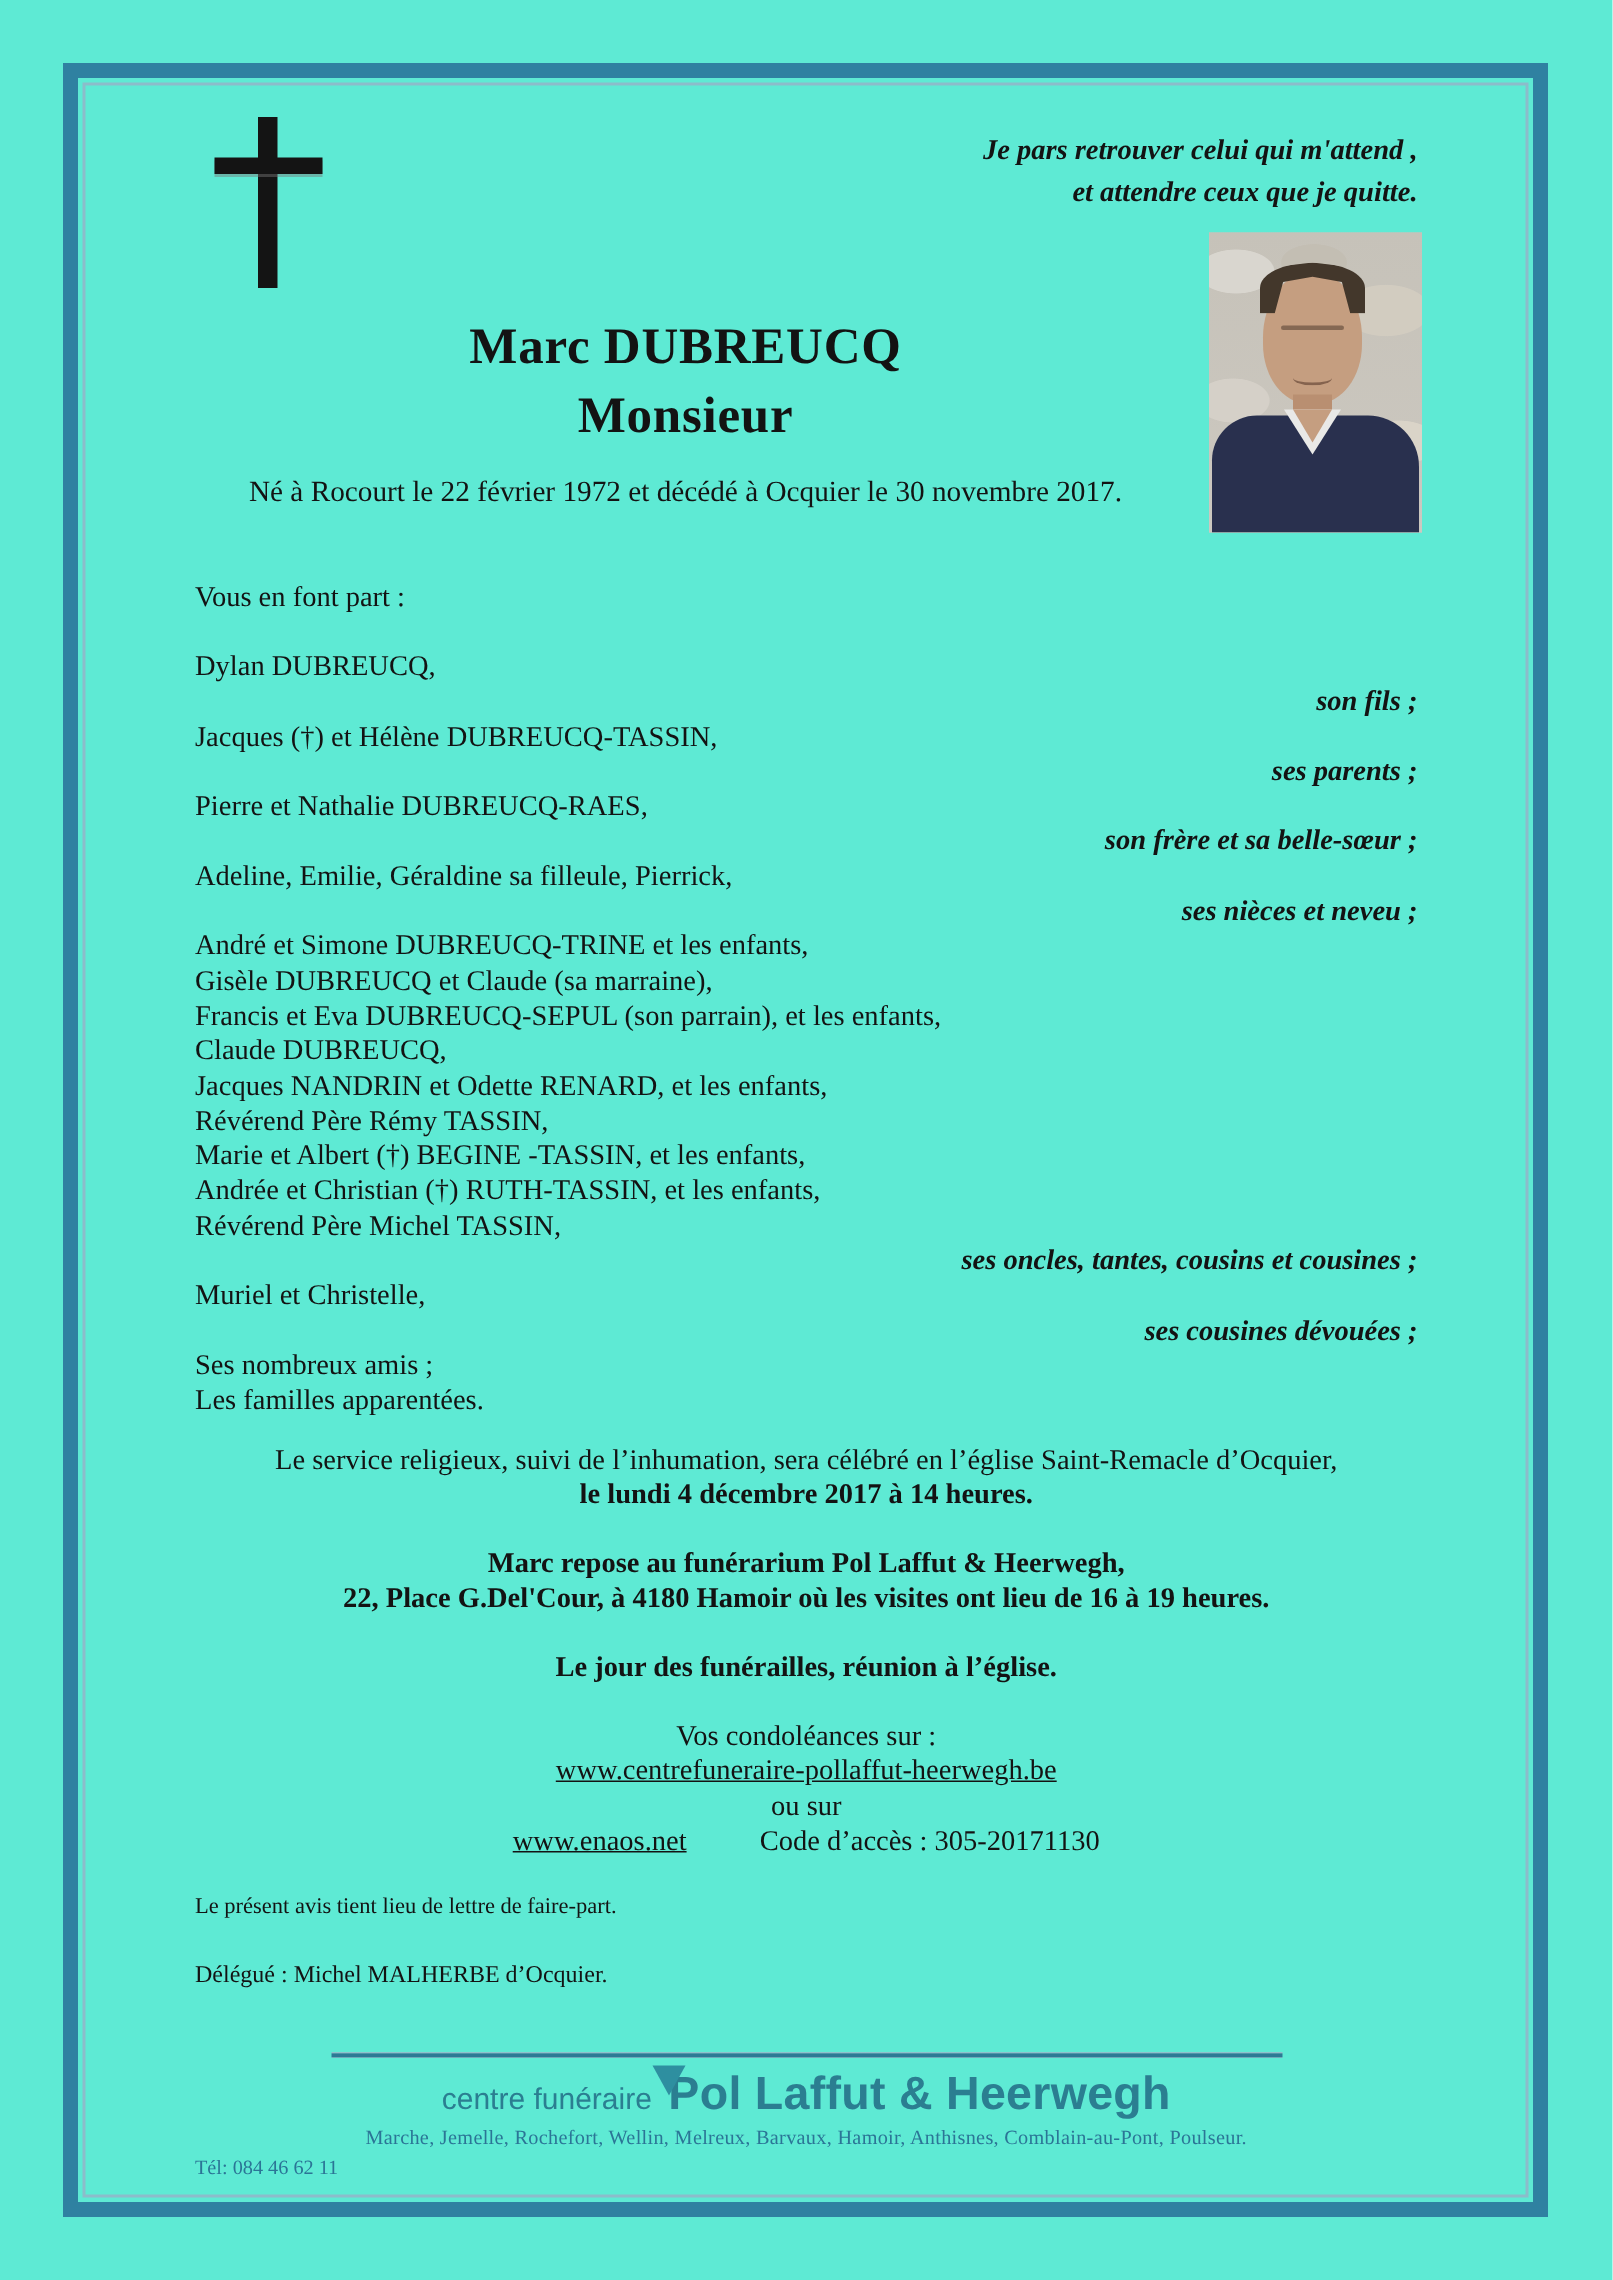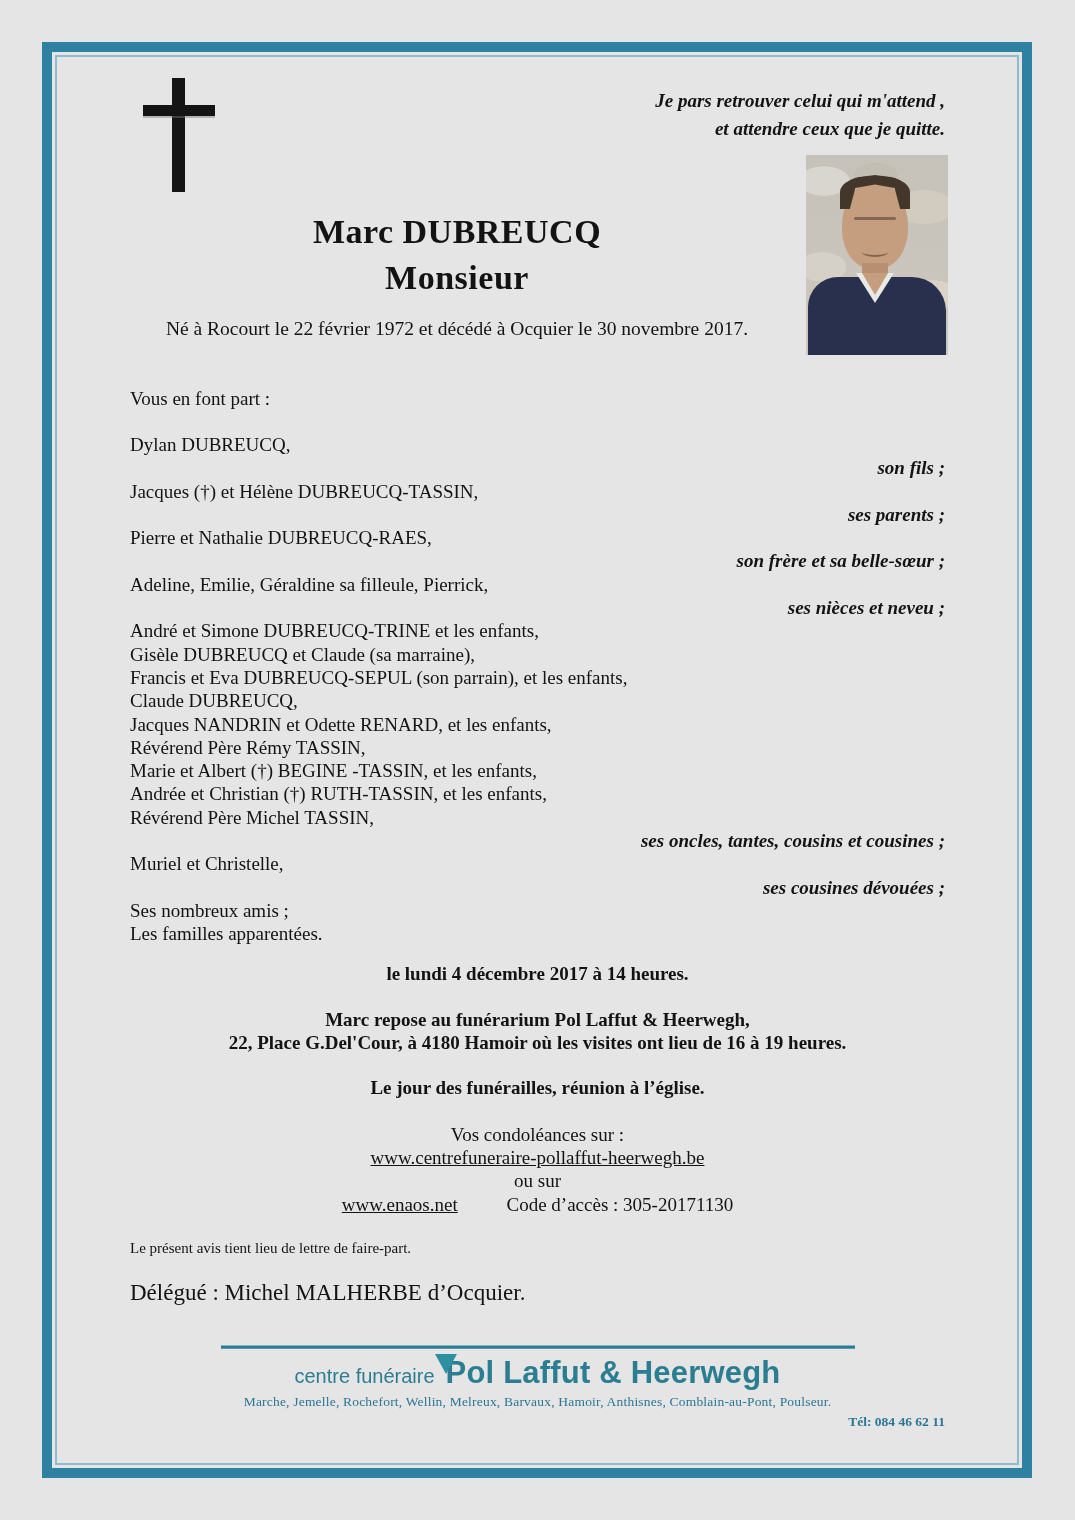--- a/index.html
+++ b/index.html
@@ -1,19 +1,19 @@
 <!DOCTYPE html>
 <html><head>
 <meta charset="utf-8">
 <style>
   * { margin:0; padding:0; box-sizing:border-box; }
   html,body { background:#ffffff; }
   body { width:1075px; height:1520px; position:relative; font-family:"Liberation Serif", serif; color:#131313; }
 
-  .page { position:absolute; inset:0; background:#e5e5e5; overflow:hidden; }
+  .page { position:absolute; inset:0; background:#5eead4; overflow:hidden; }
 
   
   .frame-outer { position:absolute; left:42px; top:42px; width:990px; height:1436px; border:10px solid #2F81A1; }
   .frame-inner { position:absolute; inset:3px; border:2px solid #8CBCCA; }
 
   .content { position:absolute; inset:0; padding:0 72px 0 73px; }
 
   
   .header { position:relative; height:330px; }
 
@@ -58,34 +58,34 @@
   .svc { font-size:19px; line-height:23.3px; text-align:center; }
   .svc-a { margin-top:16px; }
   .svc-b { margin-top:23px; font-weight:bold; }
   .svc-c { margin-top:22px; font-weight:bold; }
   .svc .bold { font-weight:bold; }
   .cond { margin-top:23px; font-size:19px; line-height:23.3px; text-align:center; }
   .u { text-decoration:underline; }
   .code-gap { display:inline-block; margin-left:44px; }
 
   .notice { margin-top:21px; font-size:15px; line-height:23.3px; }
-  .delegate { margin-top:21px; font-size:23px; line-height:23.3px; }
+  .delegate { margin-top:21px; font-size:16px; line-height:23.3px; }
 
   
   .footer { margin-top:40px; position:relative; }
   .footer-rule { width:634px; height:4px; margin:0 auto;
                  background:linear-gradient(#aed6dd 0%, #2c7a94 35%, #2c7a94 80%, #9fcbd4 100%); }
   .logo-row { position:relative; margin-top:6px; display:flex; justify-content:center; align-items:baseline; gap:11px;
               font-family:"Liberation Sans", sans-serif; color:#2b7e91; }
   .logo-triangle { position:absolute; left:calc(50% - 103px); top:-1px; width:0; height:0;
                    border-left:11px solid transparent; border-right:11px solid transparent; border-top:20px solid #2e8fa0; }
   .brand-prefix { font-size:20px; }
   .brand-name { font-size:31px; font-weight:bold; letter-spacing:.2px; }
   .locations { margin-top:3px; text-align:center; font-size:13.5px; font-weight:normal; color:#2b7596; letter-spacing:.2px; }
-  .phone { margin-top:4px; text-align:right; font-size:13.5px; font-weight:bold; color:#2b7596; }
+  .phone { margin-top:4px; text-align:left; font-size:13.5px; font-weight:normal; color:#2b7596; }
 </style>
 </head>
 <body>
 
 <div class="page">
   <div class="frame-outer">
     <div class="frame-inner">
       <div class="content">
 
         <div class="header">
@@ -138,20 +138,21 @@
           <div class="fam-l">Andrée et Christian (†) RUTH-TASSIN, et les enfants,</div>
           <div class="fam-l">Révérend Père Michel TASSIN,</div>
           <div class="fam-r">ses oncles, tantes, cousins et cousines ;</div>
           <div class="fam-l">Muriel et Christelle,</div>
           <div class="fam-r">ses cousines dévouées ;</div>
           <div class="fam-l">Ses nombreux amis ;</div>
           <div class="fam-l">Les familles apparentées.</div>
         </div>
 
         <div class="svc svc-a">
+          <div>Le service religieux, suivi de l’inhumation, sera célébré en l’église Saint-Remacle d’Ocquier,</div>
           <div class="bold">le lundi 4 décembre 2017 à 14 heures.</div>
         </div>
 
         <div class="svc svc-b">
           <div>Marc repose au funérarium Pol Laffut &amp; Heerwegh,</div>
           <div>22, Place G.Del'Cour, à 4180 Hamoir où les visites ont lieu de 16 à 19 heures.</div>
         </div>
 
         <div class="svc svc-c">Le jour des funérailles, réunion à l’église.</div>
 

